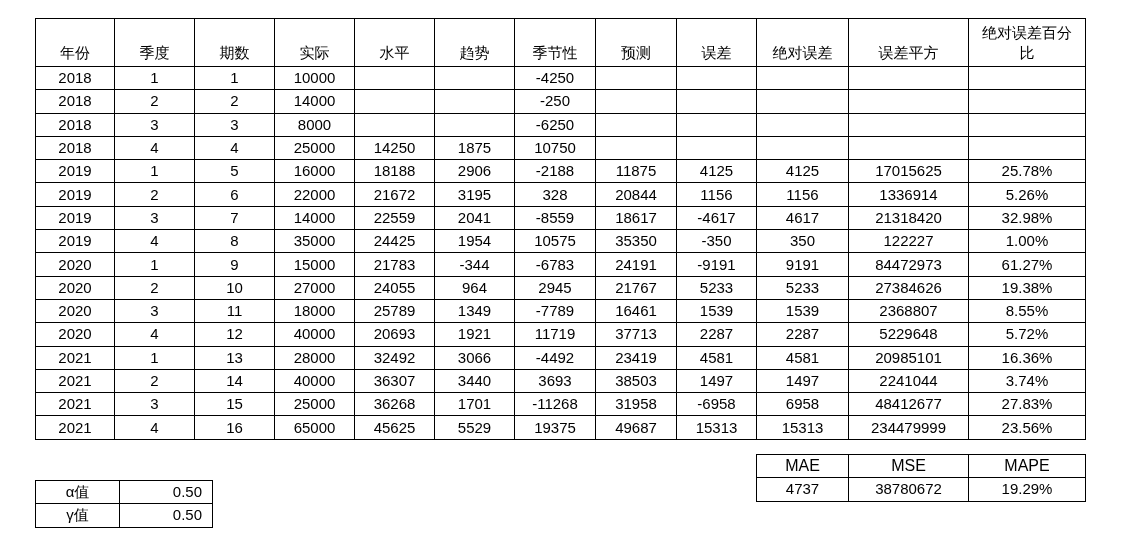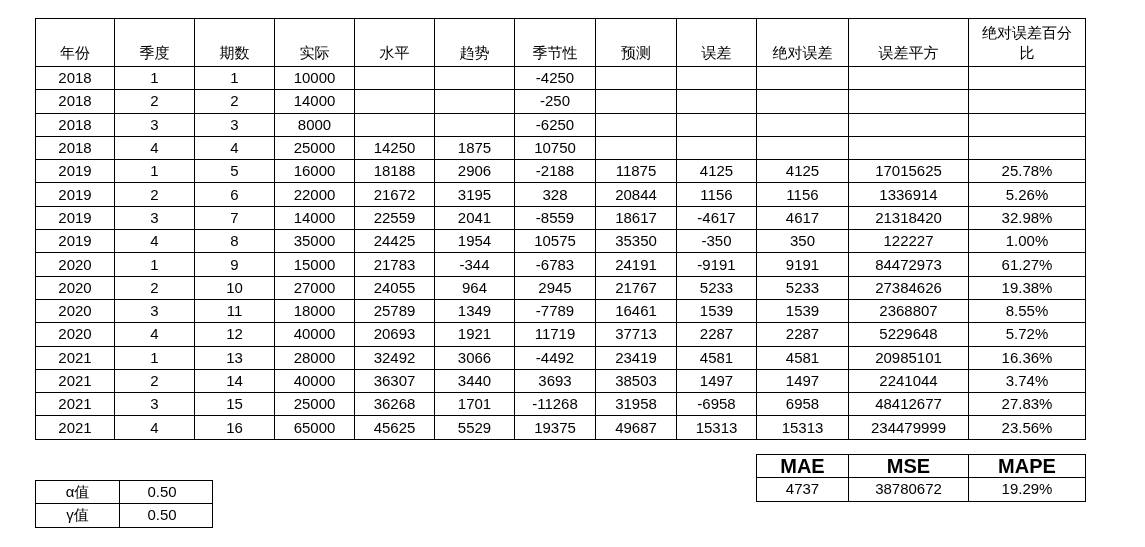--- a/index.html
+++ b/index.html
@@ -58,25 +58,25 @@
   col.c6 { width: 81px; }
   col.c7 { width: 81px; }
   col.c8 { width: 80px; }
   col.c9 { width: 92px; }
   col.c10 { width: 120px; }
   col.c11 { width: 117px; }
   
   #param-table { left: 35px; top: 480px; }
   #param-table td { height: 22.3px; line-height: 22px; }
   #param-table td.p-label { width: 79px; }
-  #param-table td.p-value { width: 80px; text-align: center; padding-right: 10px; }
+  #param-table td.p-value { width: 80px; text-align: right; padding-right: 10px; }
   
   #metrics-table { left: 756px; top: 454px; }
   #metrics-table td { height: 22.3px; line-height: 22px; }
-  #metrics-table thead td { font-weight: bold; font-size: 20px; }
+  #metrics-table thead td { font-weight: normal; font-size: 16px; }
   col.m0 { width: 92px; }
   col.m1 { width: 120px; }
   col.m2 { width: 117px; }
 </style>
 </head>
 <body>
 
 <div class="sheet">
 
   <table id="main-table">

